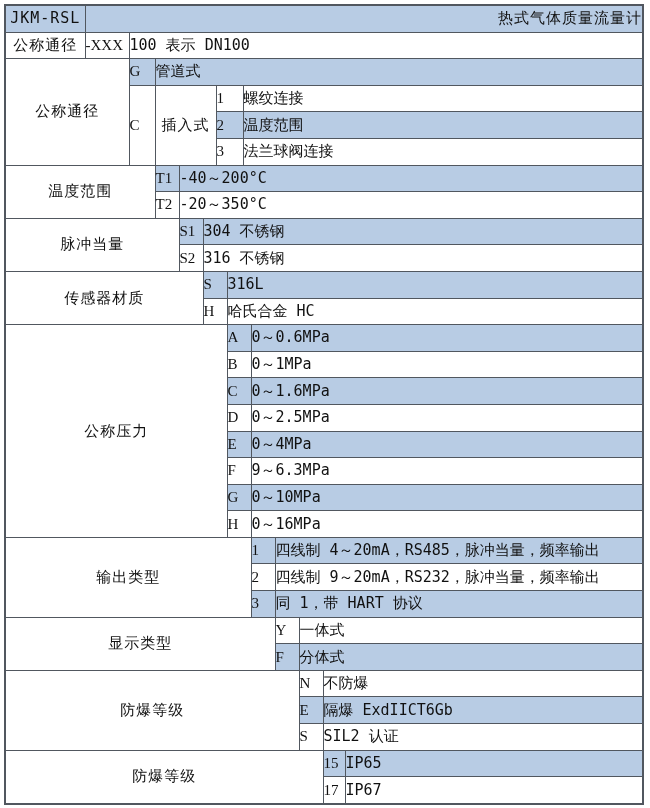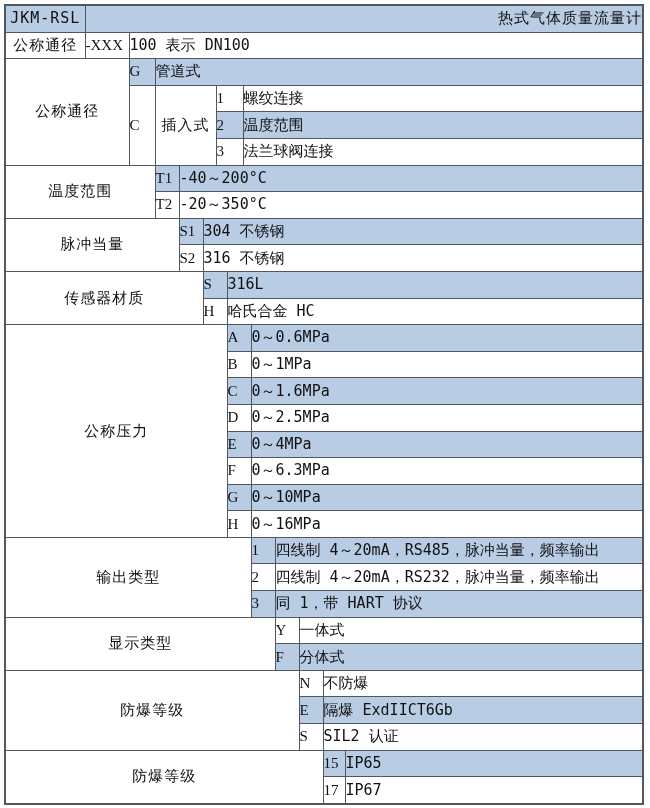--- a/index.html
+++ b/index.html
@@ -132,39 +132,39 @@
     <tr>
       <td class="code" colspan="2">D</td>
       <td class="val" colspan="5">0～2.5MPa</td>
     </tr>
     <tr>
       <td class="code shade" colspan="2">E</td>
       <td class="val shade" colspan="5">0～4MPa</td>
     </tr>
     <tr>
       <td class="code" colspan="2">F</td>
-      <td class="val" colspan="5">0～6.3MPa</td>
+      <td class="val" colspan="5">9～6.3MPa</td>
     </tr>
     <tr>
       <td class="code shade" colspan="2">G</td>
       <td class="val shade" colspan="5">0～10MPa</td>
     </tr>
     <tr>
       <td class="code" colspan="2">H</td>
       <td class="val" colspan="5">0～16MPa</td>
     </tr>
 
     <tr>
       <td class="lbl" colspan="9" rowspan="3">输出类型</td>
       <td class="code shade">1</td>
       <td class="val shade" colspan="4">四线制 4～20mA，RS485，脉冲当量，频率输出</td>
     </tr>
     <tr>
       <td class="code">2</td>
-      <td class="val" colspan="4">四线制 4～20mA，RS232，脉冲当量，频率输出</td>
+      <td class="val" colspan="4">四线制 9～20mA，RS232，脉冲当量，频率输出</td>
     </tr>
     <tr>
       <td class="code shade">3</td>
       <td class="val shade" colspan="4">同 1，带 HART 协议</td>
     </tr>
 
     <tr>
       <td class="lbl" colspan="10" rowspan="2">显示类型</td>
       <td class="code">Y</td>
       <td class="val" colspan="3">一体式</td>

